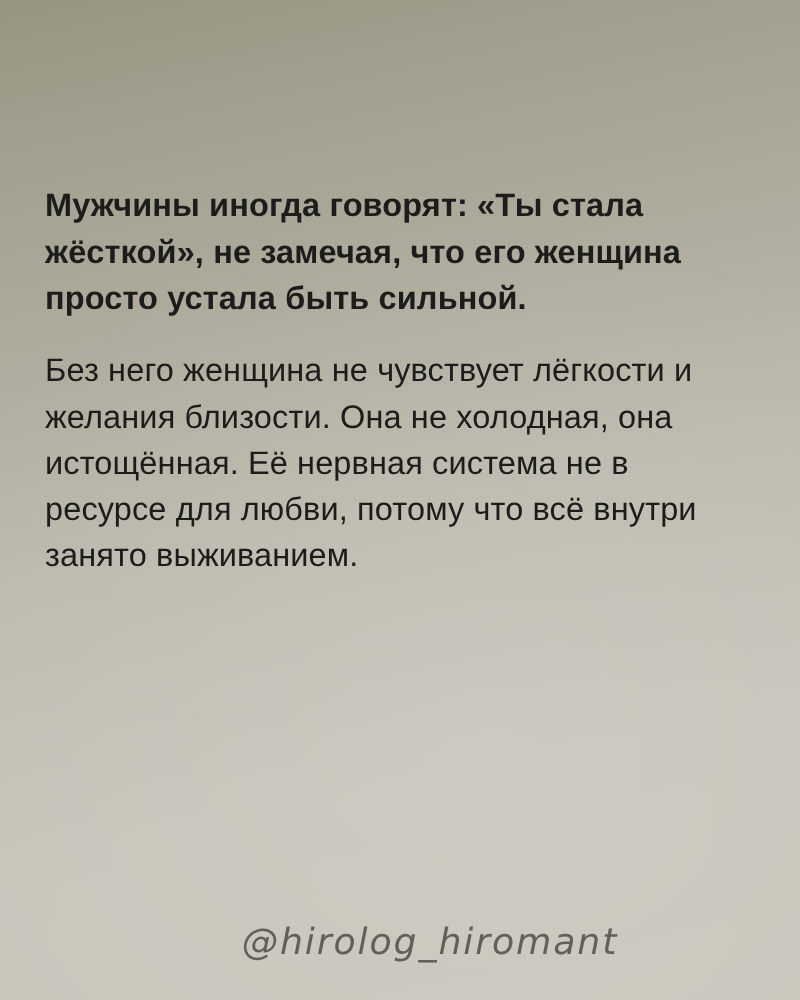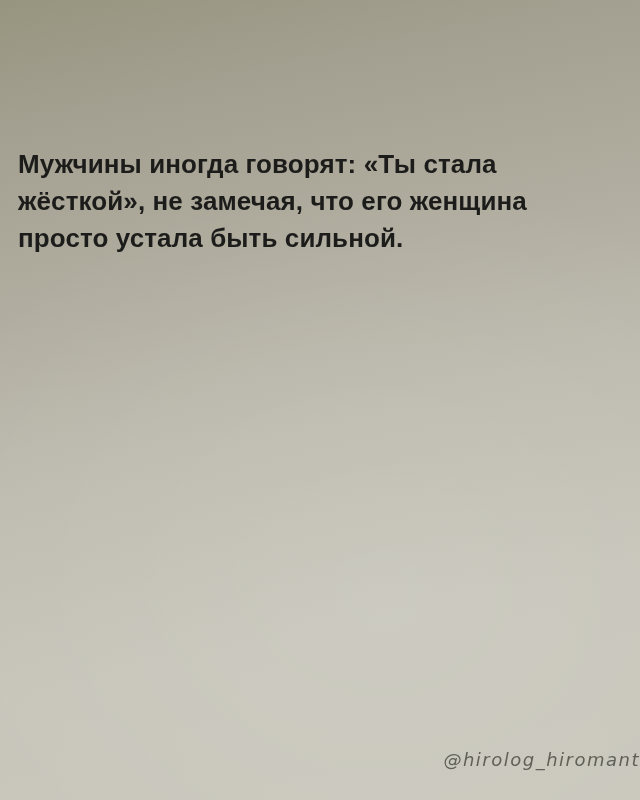--- a/index.html
+++ b/index.html
@@ -19,21 +19,21 @@
   }
 
   .quote-card {
     position: absolute;
     inset: 0;
   }
 
   .text-block {
     position: absolute;
     top: 146px;
-    left: 18px;
+    left: 36px;
     right: 30px;
     color: #1c1c1a;
   }
 
   .text-block p {
     margin: 0 0 21px 0;
     font-size: 26px;
     line-height: 37px;
     white-space: pre-line;
     letter-spacing: 0.1px;
@@ -41,32 +41,37 @@
 
   .text-block p.lead {
     font-weight: bold;
   }
 
   .watermark {
     position: absolute;
     left: 0;
     right: 0;
     bottom: 30px;
-    text-align: right;
+    text-align: center;
     font-family: "DejaVu Sans", sans-serif;
     font-style: italic;
-    font-size: 18px;
+    font-size: 29px;
     letter-spacing: 1.5px;
     color: rgba(78, 78, 71, 0.85);
     margin-left: 48px;
   }
 </style>
 </head>
 <body>
 
 <div class="quote-card">
   <div class="text-block">
     <p class="lead">Мужчины иногда говорят: «Ты стала
 жёсткой», не замечая, что его женщина
 просто устала быть сильной.</p>
+    <p>Без него женщина не чувствует лёгкости и
+желания близости. Она не холодная, она
+истощённая. Её нервная система не в
+ресурсе для любви, потому что всё внутри
+занято выживанием.</p>
   </div>
   <div class="watermark">@hirolog_hiromant</div>
 </div>
 
 </body></html>

